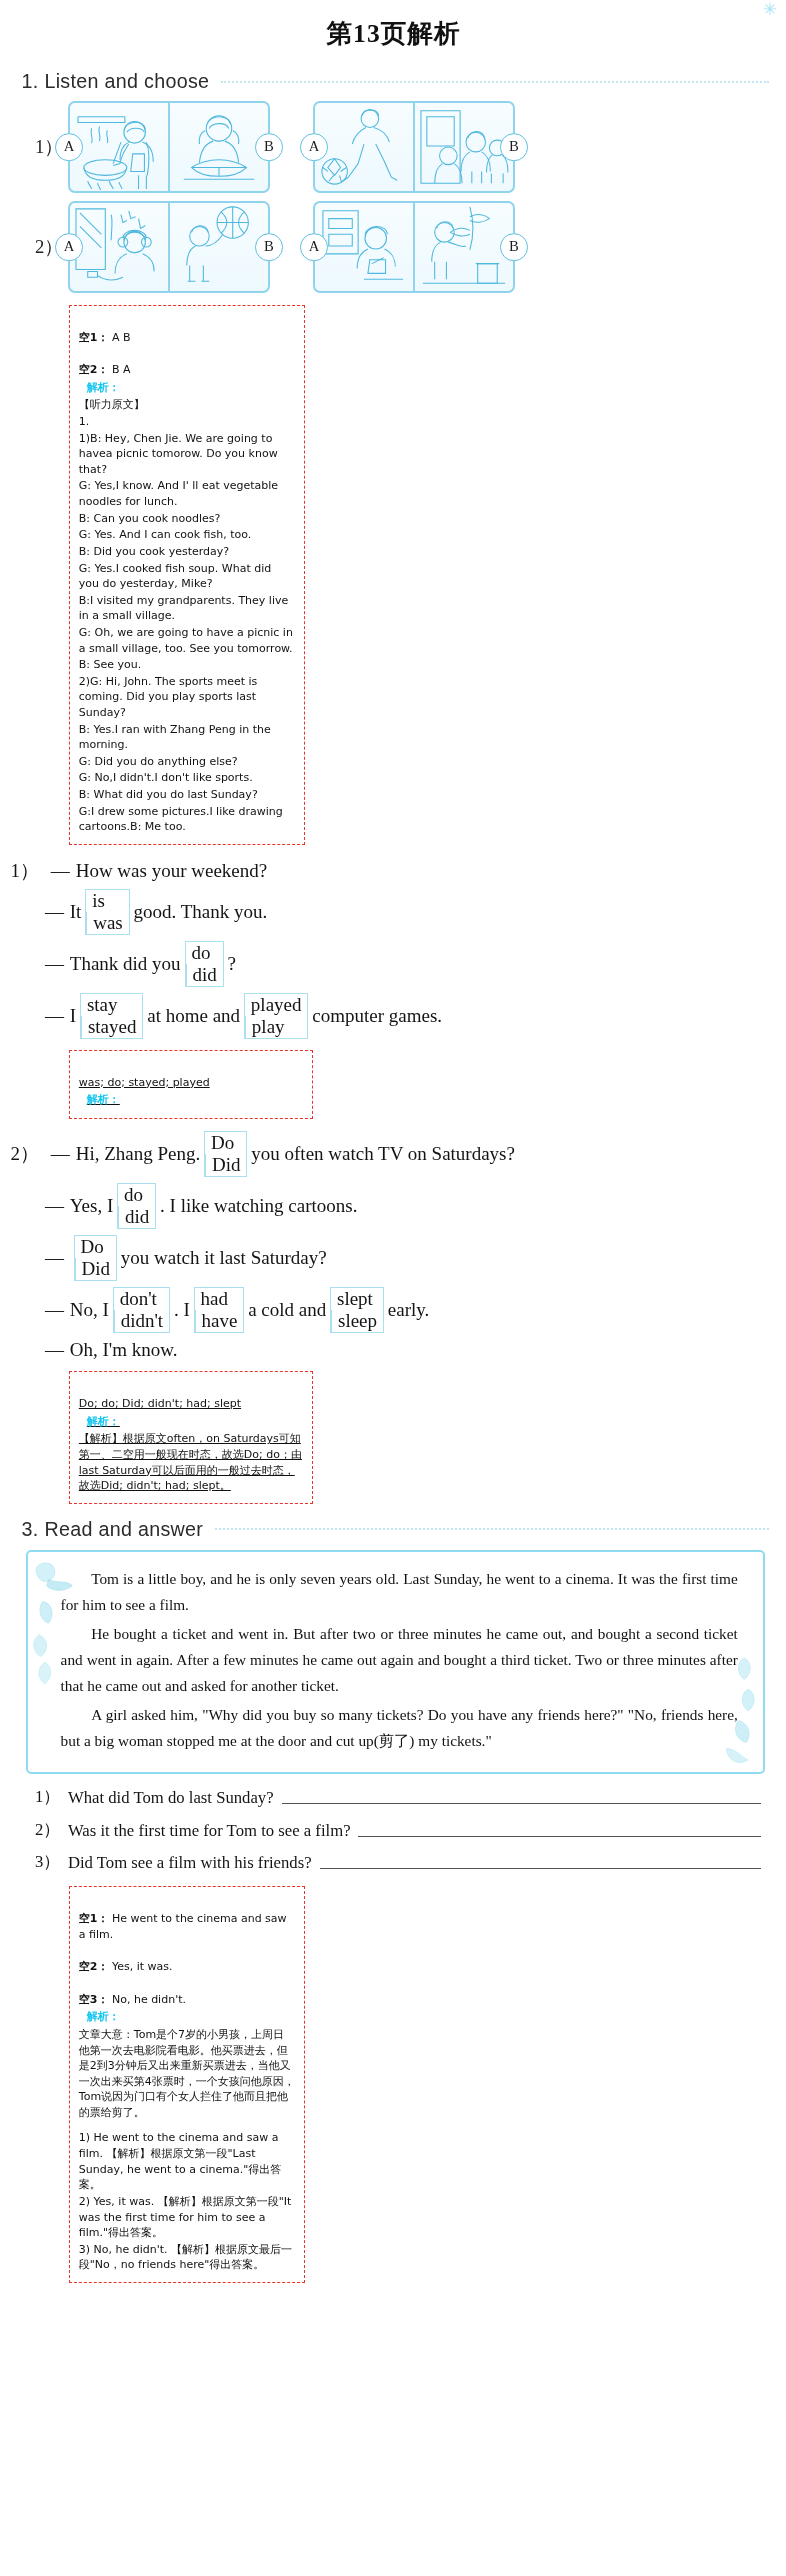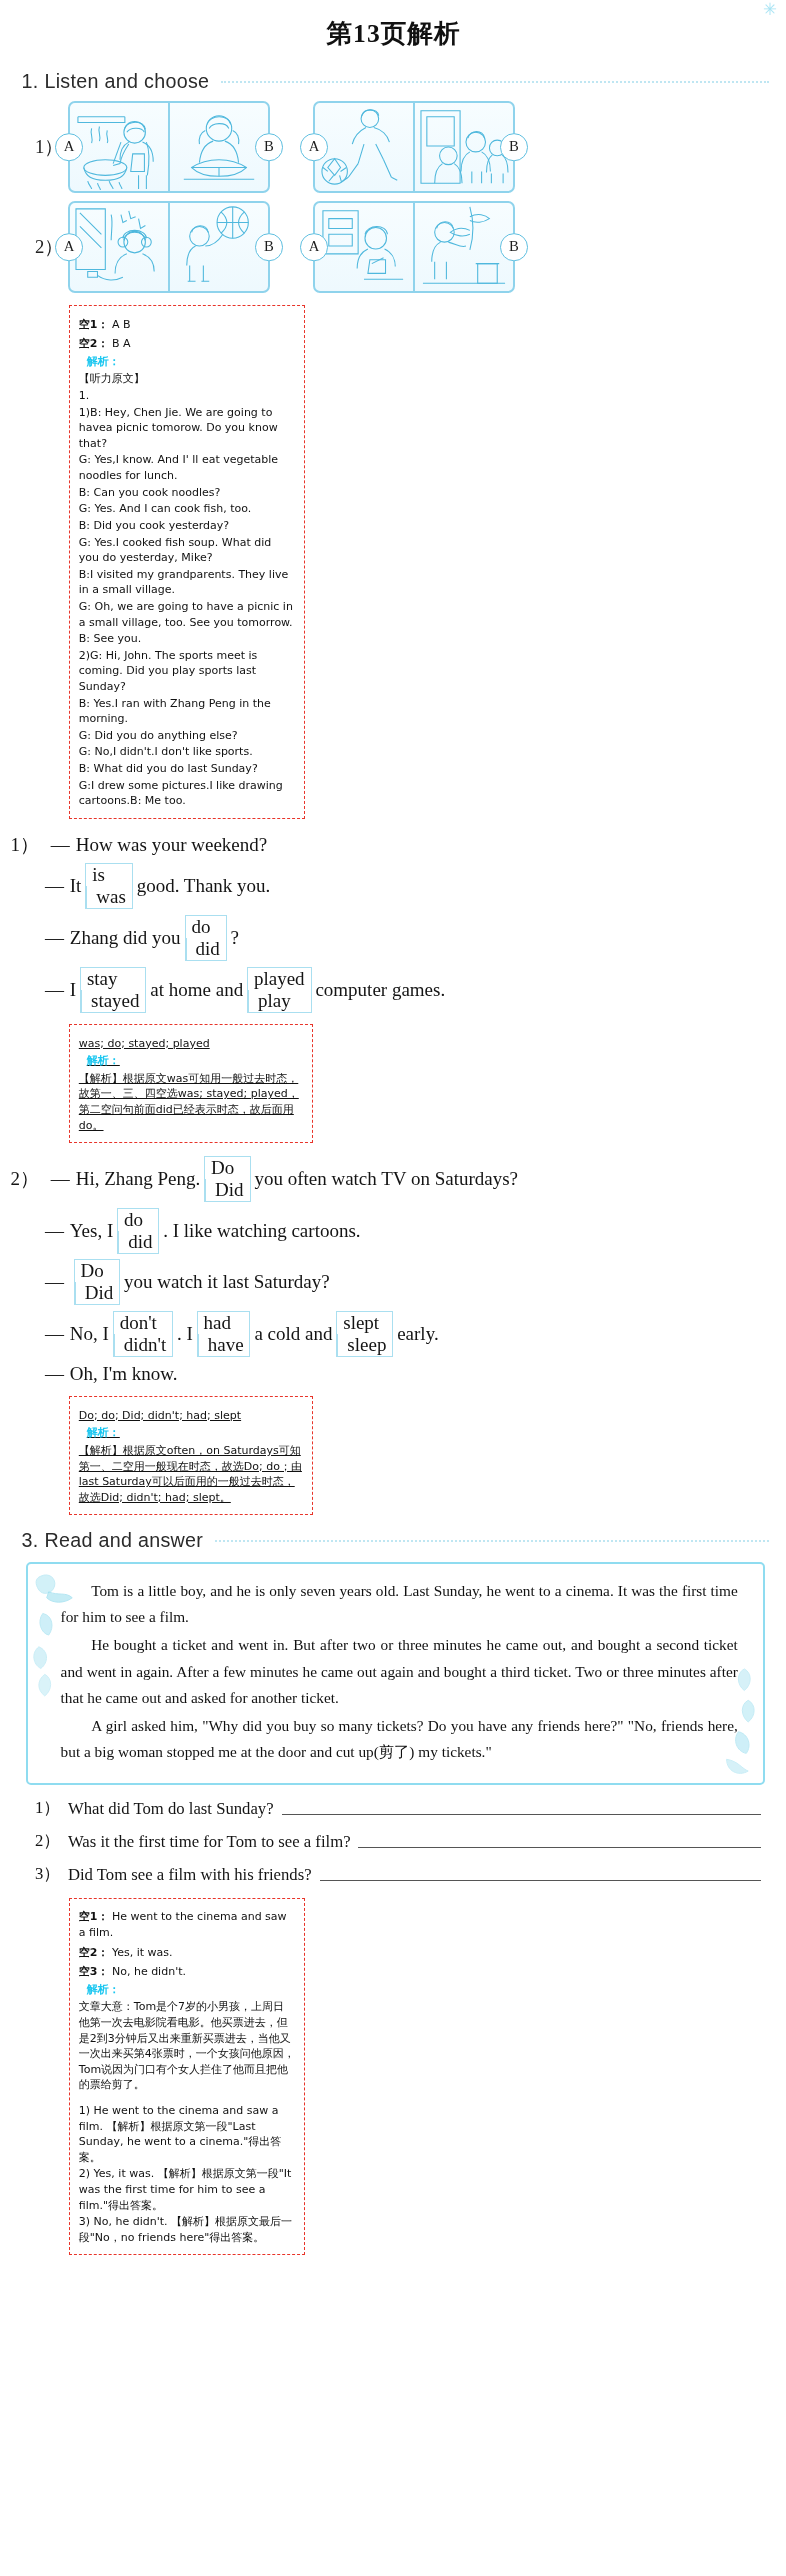--- a/index.html
+++ b/index.html
@@ -106,21 +106,21 @@
     margin: 7.9px 0 7.9px 69px;
     padding: 6.9px 8.8px 7.9px 8.8px;
     width: 216px;
     box-sizing: content-box;
     font-family: "DejaVu Sans", "Liberation Sans", sans-serif;
     font-size: 11px;
     line-height: 1.42;
     color: #111;
   }
   .answer-box.wide { width: 224px; text-decoration: underline; }
-  .ans-line { margin: 4px 0 1px 0; }
+  .ans-line { margin: 17px 0 1px 0; }
   .ans-key { font-weight: bold; }
   .jiexi-label {
     color: #18c6f0;
     font-weight: bold;
     margin: 2px 0 2px 0;
     padding-left: 8px;
   }
   .bold-cn { font-weight: normal; }
   .ans-para { margin: 0 0 1px 0; }
   .ans-gap { height: 8.8px; }
@@ -149,21 +149,21 @@
     display: inline-flex;
     border: 1px solid #aadff0;
     margin: 0 3.9px;
     vertical-align: middle;
     flex-direction: column;
   }
   .choicebox span {
     padding: 0 5.9px;
     display: inline-block;
   }
-  .choicebox span + span { border-left: 1px solid #aadff0; padding-left: 9px; }
+  .choicebox span + span { border-left: 1px solid #aadff0; }
 
   
   .passage {
     margin: 5.9px 21.6px 5.9px 25.6px;
     border: 2.5px solid #8fdcf0;
     border-radius: 5px;
     background: #ffffff;
     padding: 13.8px 25.6px 15.7px 33px;
     position: relative;
     font-family: "Liberation Serif", serif;
@@ -410,21 +410,21 @@
       <span class="choicebox">
         <span>is</span>
         <span>was</span>
       </span>
       <span>good. Thank you.</span>
     </div>
 
     <div class="fib-line">
       <span class="indent"></span>
       <span class="dash">—</span>
-      <span>Zhang did you</span>
+      <span>Thank did you</span>
       <span class="choicebox">
         <span>do</span>
         <span>did</span>
       </span>
       <span>?</span>
     </div>
 
     <div class="fib-line">
       <span class="indent"></span>
       <span class="dash">—</span>
@@ -438,21 +438,20 @@
         <span>played</span>
         <span>play</span>
       </span>
       <span>computer games.</span>
     </div>
   </div>
 
   <div class="answer-box wide">
     <div class="ans-line">was; do; stayed; played</div>
     <div class="jiexi-label">解析：</div>
-    <div class="ans-para">【解析】根据原文was可知用一般过去时态，故第一、三、四空选was; stayed; played，第二空问句前面did已经表示时态，故后面用do。</div>
   </div>
 
   <div class="fib-block">
     <div class="fib-line">
       <span class="lead-num">2）</span>
       <span class="dash">—</span>
       <span>Hi, Zhang Peng.</span>
       <span class="choicebox">
         <span>Do</span>
         <span>Did</span>

